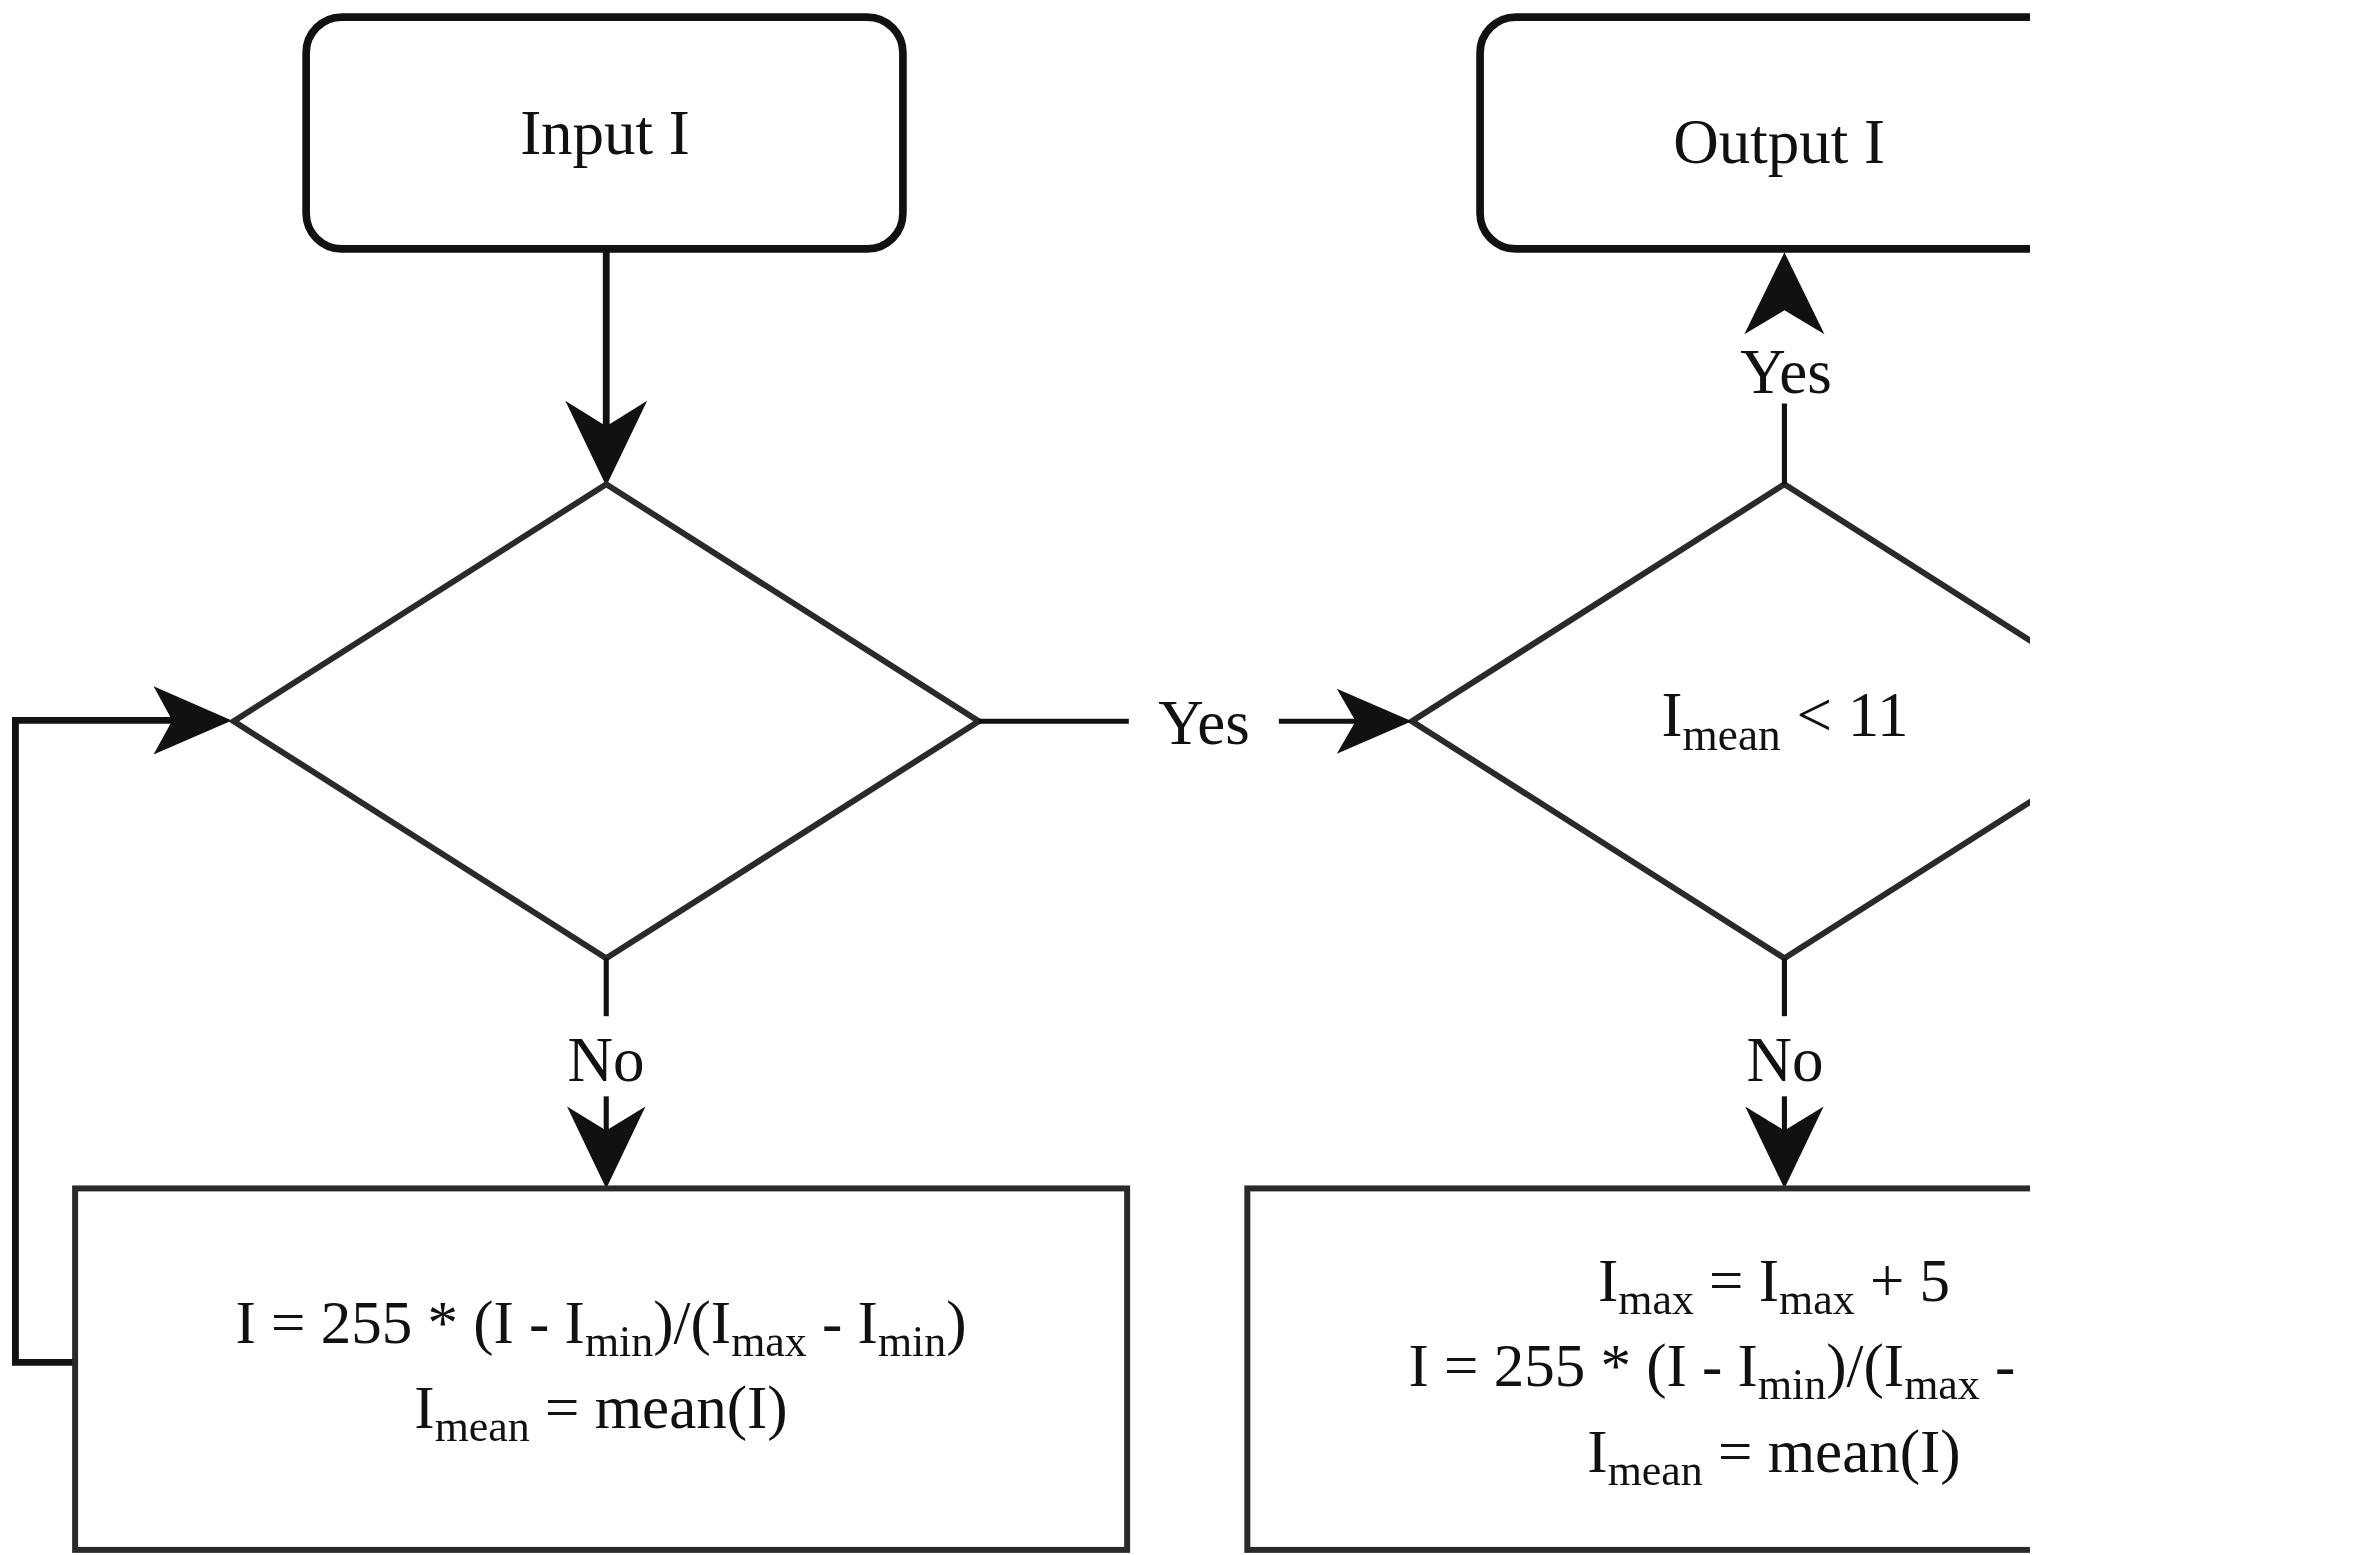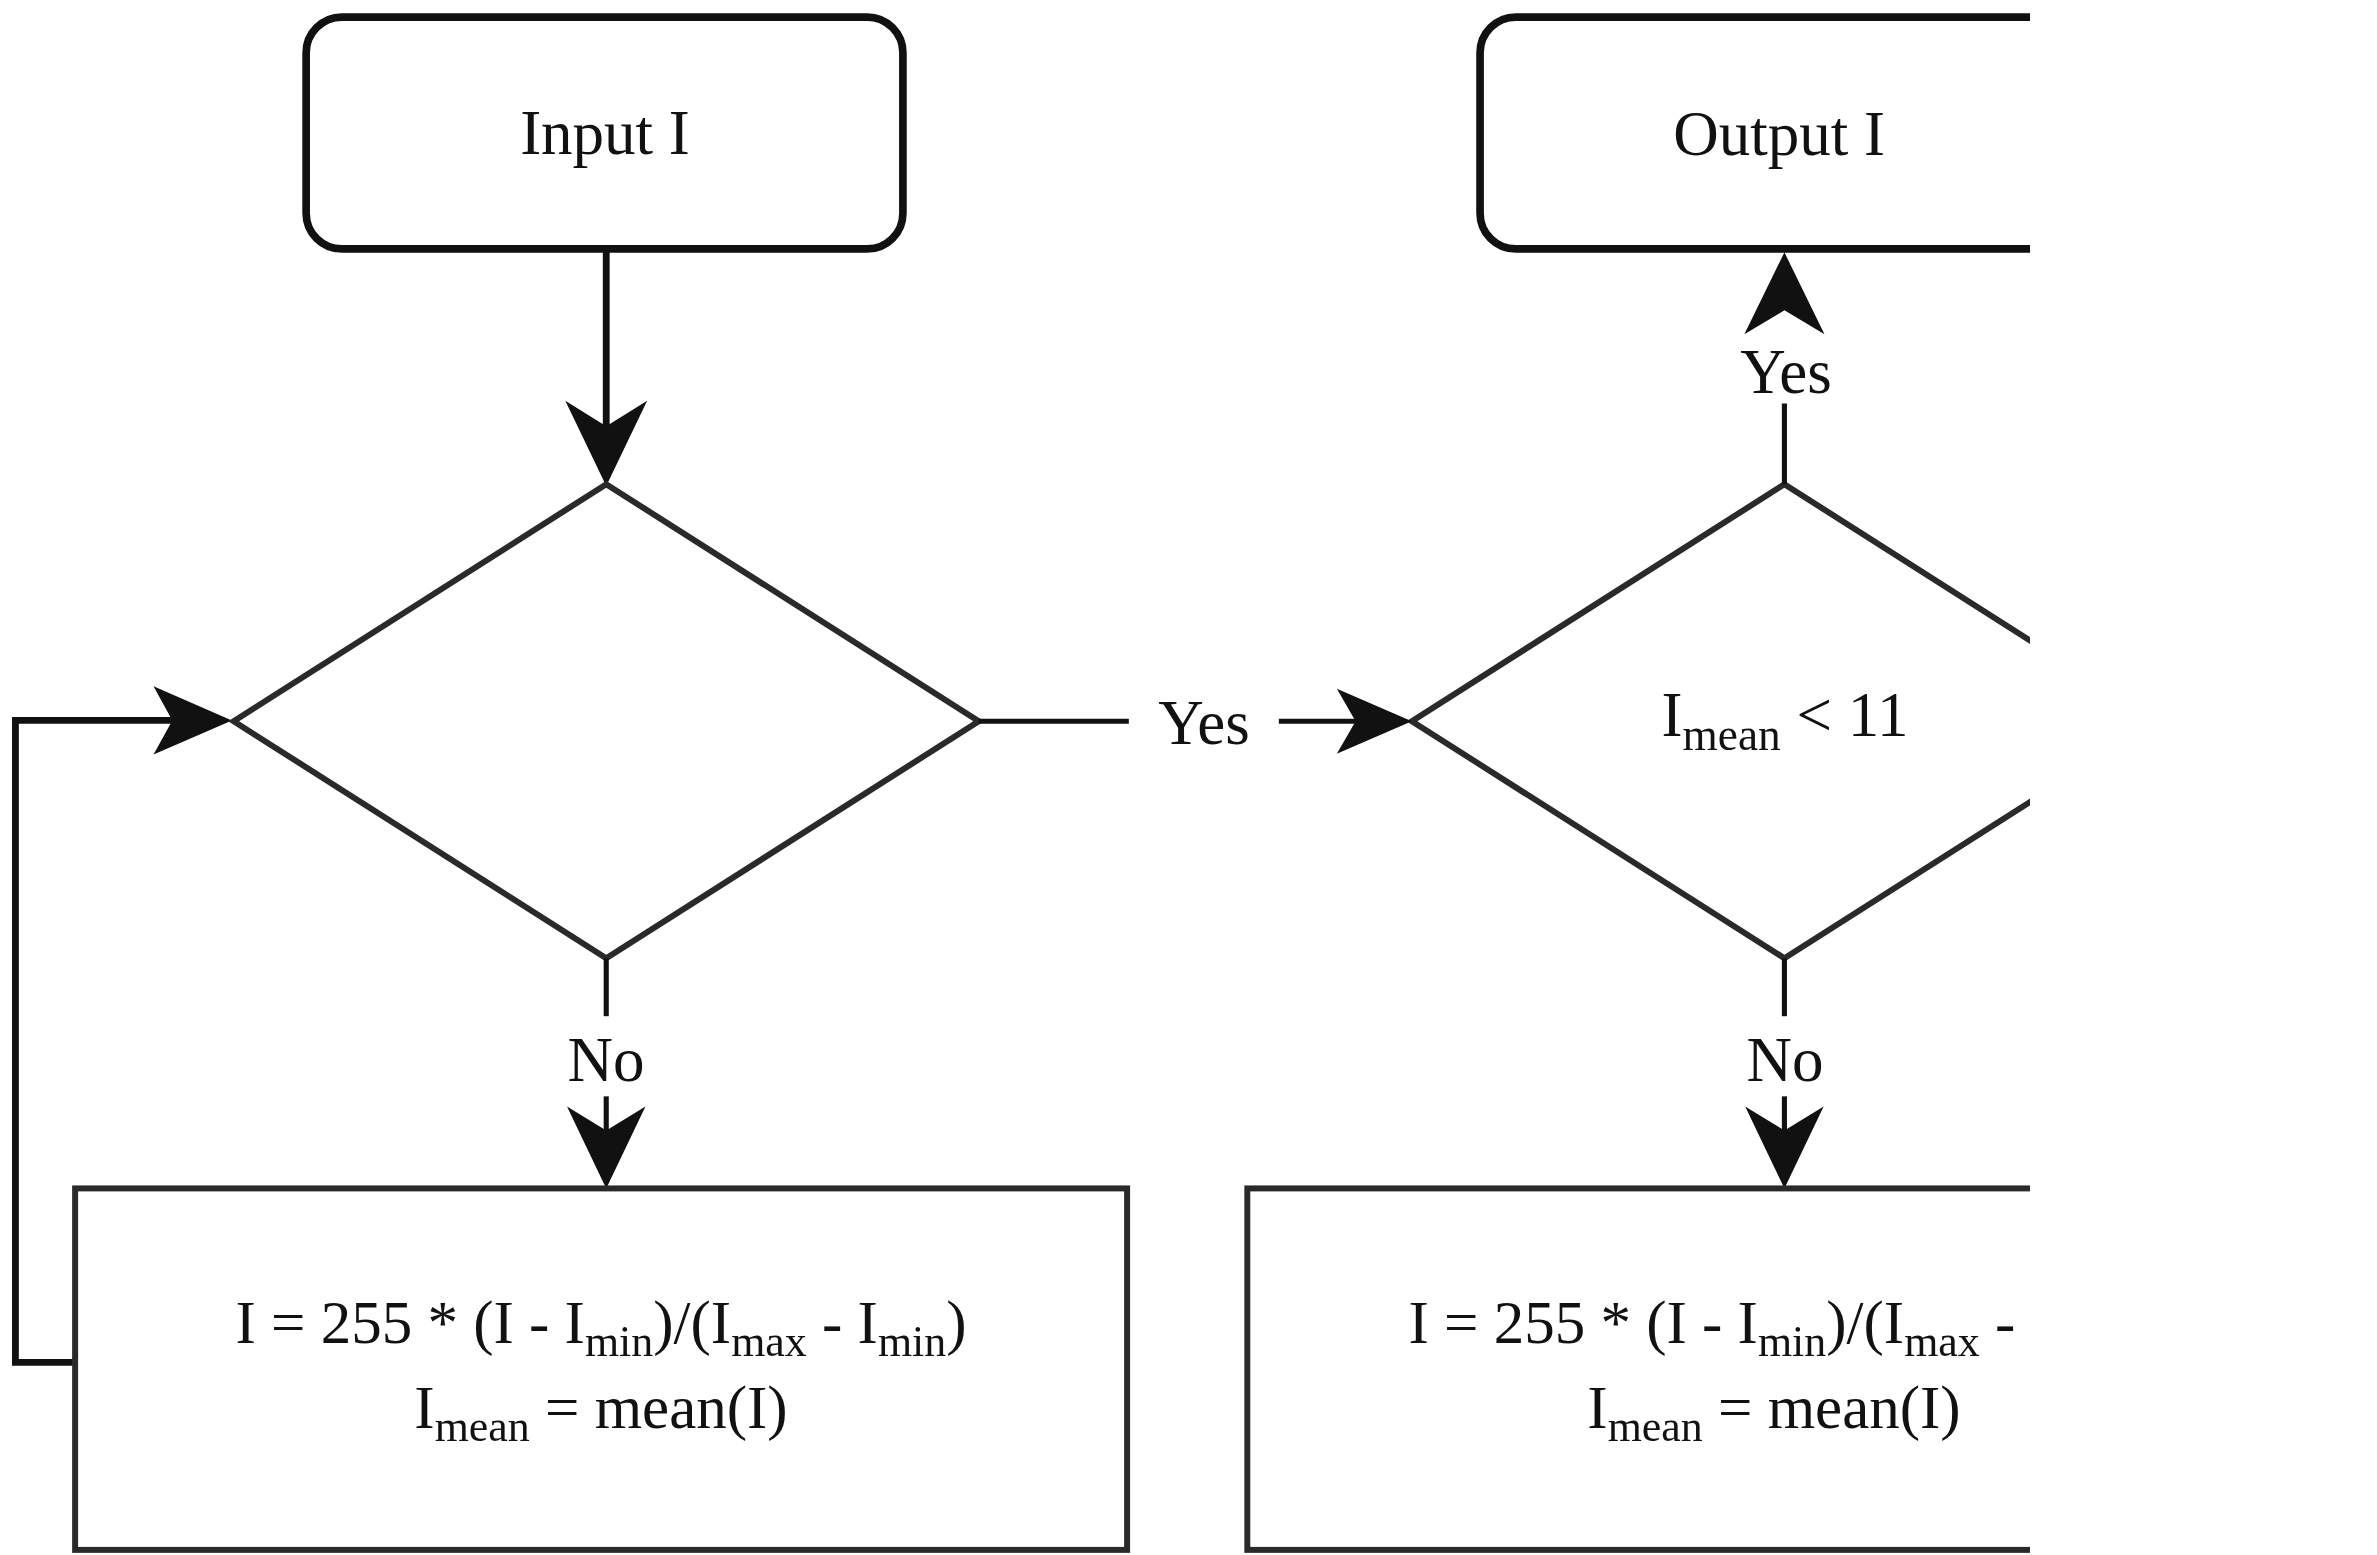--- a/index.html
+++ b/index.html
@@ -144,37 +144,38 @@
     </g>
 
     <rect class="node-shape-thin" x="88" y="1394" width="1234" height="424"></rect>
 
     <rect class="node-shape-thin" x="1463" y="1394" width="1235" height="424"></rect>
 
   </svg>
 
   <div class="node-text terminal-text center-xy" style="left:605px; top:133px;">Input I</div>
 
-  <div class="node-text terminal-text center-xy" style="left:1779px; top:134px;"><span>Output I</span></div>
+  <div class="node-text terminal-text center-xy" style="left:1779px; top:142px;"><span>Output I</span></div>
 
 
   <div class="node-text decision-text center-xy" style="left:1785px; top:721px;"><span>I</span><sub>mean</sub><span> &lt; </span><span>11</span></div>
 
   <div class="lbl edge-label center-xy" style="left:1204px; top:723px;">Yes</div>
 
   <div class="lbl edge-label center-xy" style="left:1786px; top:372px;">Yes</div>
 
   <div class="lbl edge-label center-xy" style="left:606px; top:1060px;">No</div>
 
   <div class="lbl edge-label center-xy" style="left:1785px; top:1060px;">No</div>
 
   <div class="node-text proc-text center-xy" style="left:601px; top:1371px;">
     <span class="proc-line">I = 255 * (I - I<sub>min</sub>)/(I<sub>max</sub> - I<sub>min</sub>)</span>
     <span class="proc-line">I<sub>mean</sub> = mean(I)</span>
   </div>
 
   <div class="node-text proc-text center-xy" style="left:1774px; top:1371px;">
+    <span class="proc-line">I<sub>max</sub>  =  I<sub>max</sub> + 5</span>
     <span class="proc-line">I = 255 * (I - I<sub>min</sub>)/(I<sub>max</sub> - I<sub>min</sub>)</span>
     <span class="proc-line">I<sub>mean</sub> = mean(I)</span>
   </div>
 
 </div>
 
 
 </body></html>

